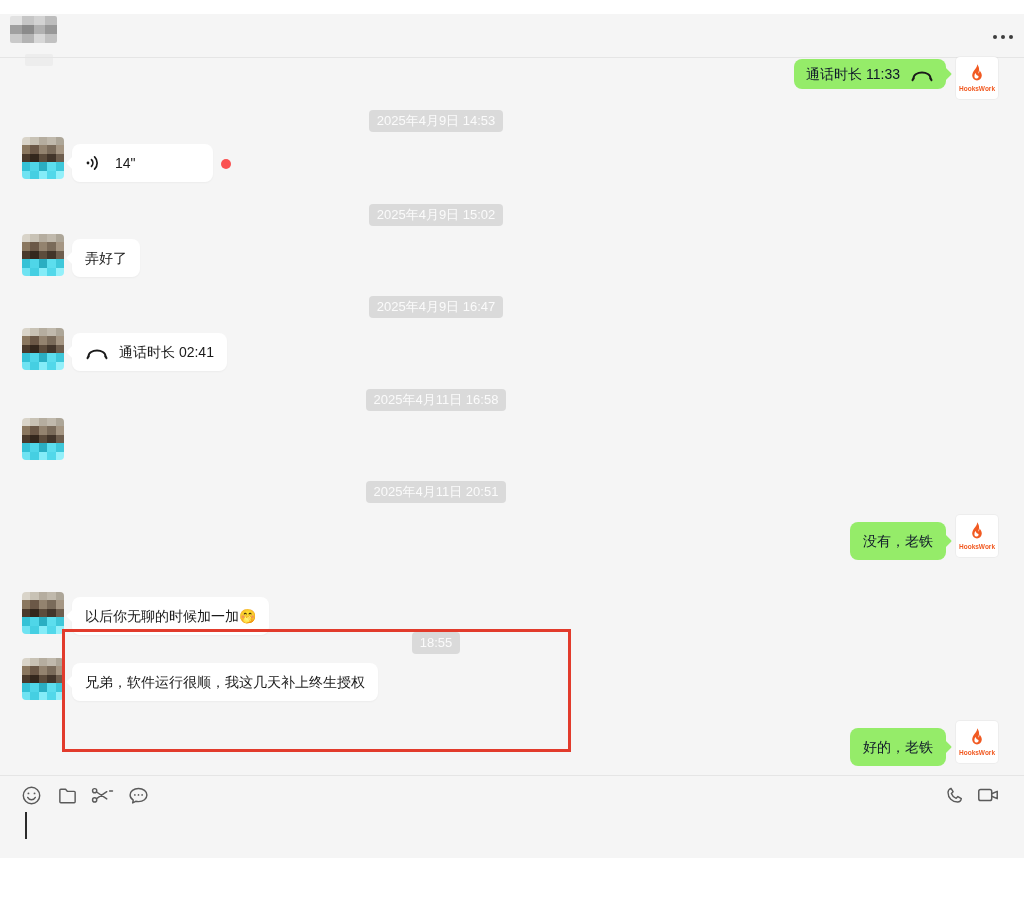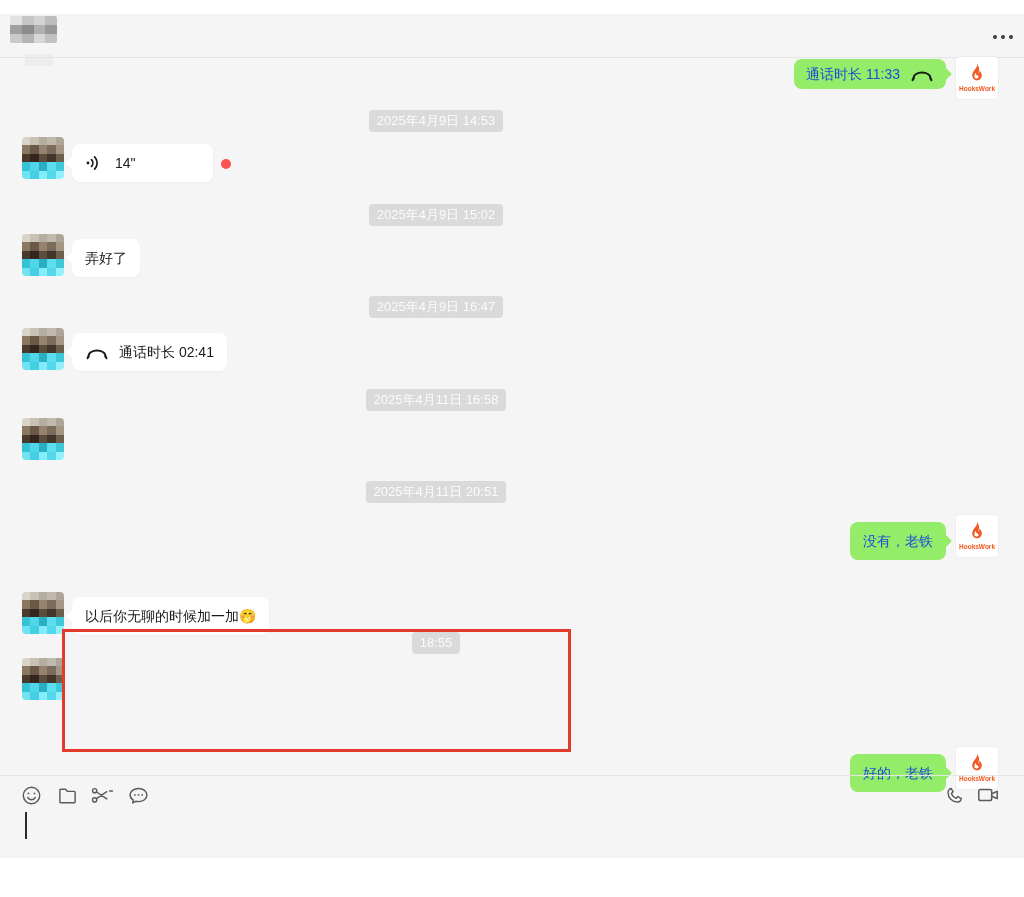--- a/index.html
+++ b/index.html
@@ -25,21 +25,21 @@
   .avatar svg { display:block; width:100%; height:100%; }
   .out-avatar { width:42px; height:42px; border-radius:4px; background:#ffffff; display:flex; flex-direction:column; align-items:center; justify-content:center; flex:0 0 auto; box-shadow:0 0 0 1px rgba(0,0,0,0.03); cursor:pointer; }
   .out-avatar .brand { font-size:6.5px; font-weight:bold; color:#f15a22; line-height:1; margin-top:1px; letter-spacing:0; }
 
   .bubble { position:relative; background:#ffffff; border-radius:8px; padding:9px 13px;
             font-size:14px; line-height:20px; color:#1a1a1a; white-space:nowrap;
             box-shadow:0 1px 2px rgba(0,0,0,0.04); }
   .bubble::after { content:""; position:absolute; top:50%; width:9px; height:9px; background:inherit;
                    transform:translateY(-50%) rotate(45deg); border-radius:1px; }
   .bubble.in::after  { left:-4px; }
-  .bubble.out { background:#95ec69; color:#1d4ed8; box-shadow:none; }
+  .bubble.out { background:#95ec69; color:#0f172a; box-shadow:none; }
   .bubble.out::after { right:-4px; }
   .bubble.flex { display:flex; align-items:center; }
   .bubble .ic { display:block; flex:0 0 auto; }
   .call-top { padding:5px 12px; gap:10px; margin-top:2px; }
   .mt3 { margin-top:7px; } .mt5 { margin-top:5px; } .mt6 { margin-top:6px; } .mt7 { margin-top:7px; }
   .voice-bubble { width:141px; gap:12px; cursor:pointer; }
   .call-bubble  { gap:10px; cursor:pointer; }
   .unread-dot { width:10px; height:10px; border-radius:50%; background:#fa5151; margin-top:22px; flex:0 0 auto; }
 
   .ts-row { left:0; width:872px; display:flex; justify-content:center; }
@@ -340,25 +340,26 @@
           <rect x="2" y="3" width="1" height="1" fill="#2aaec2"></rect>
           <rect x="3" y="3" width="1" height="1" fill="#5cdeee"></rect>
           <rect x="4" y="3" width="1" height="1" fill="#3fc8da"></rect>
         <rect x="0" y="4" width="1" height="1" fill="#6fe3f2"></rect>
           <rect x="1" y="4" width="1" height="1" fill="#45cfe2"></rect>
           <rect x="2" y="4" width="1" height="1" fill="#84ecf8"></rect>
           <rect x="3" y="4" width="1" height="1" fill="#52d8ea"></rect>
           <rect x="4" y="4" width="1" height="1" fill="#93f0fa"></rect>
       </svg>
     </div>
+    <div class="bubble in mt5">兄弟，软件运行很顺，我这几天补上终生授权</div>
   </div>
 
   <div class="abs red-box"></div>
 
-  <div class="abs row-out" style="top:747px;">
+  <div class="abs row-out" style="top:721px;">
     <div class="bubble out mt3">好的，老铁</div>
     <div class="out-avatar">
       <svg width="22" height="22" viewBox="0 0 22 22">
           <path fill="#f15a22" d="M11 1.2 C11.8 5 6.2 7.6 6.2 12.6 a4.8 4.8 0 0 0 9.6 0 c0-2.1-1.1-3.8-2.4-5.3 0.35 1.7-0.3 2.8-1.4 3.4 C13.3 8 14 4.4 11 1.2 z M11 15.5 a2.6 2.6 0 0 1 -2.6-2.6 c0-1 0.5-1.9 1.2-2.8 a3.8 3.8 0 0 0 2.8 2.9 c0.1 0.3 0.2 0.6 0.2 0.9 a2.6 2.6 0 0 1 -1.6 1.6 z"></path>
         </svg>
       <span class="brand">HooksWork</span>
     </div>
   </div>
 
 </div>

